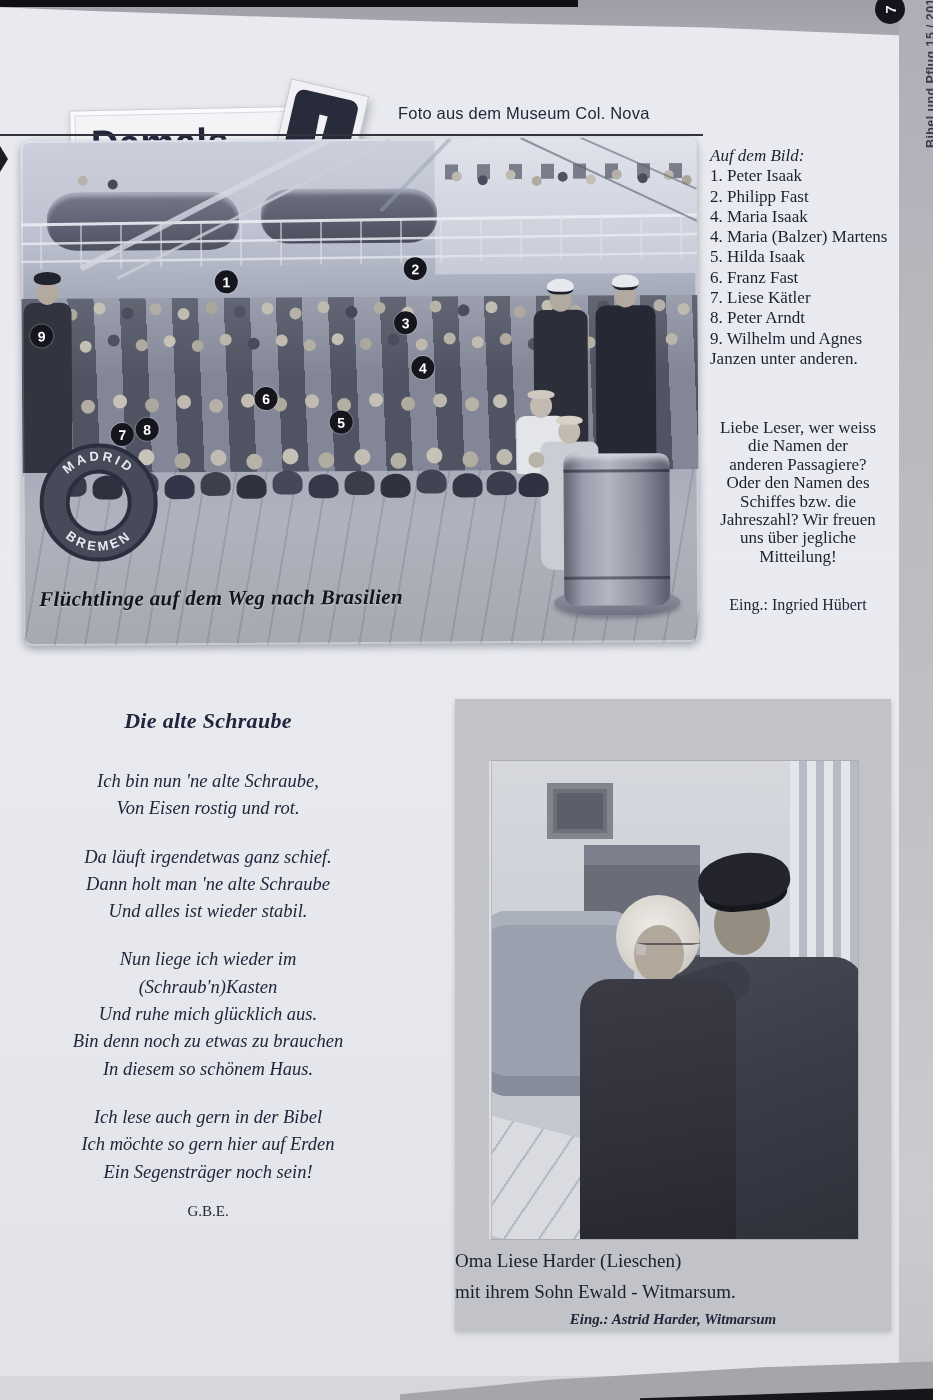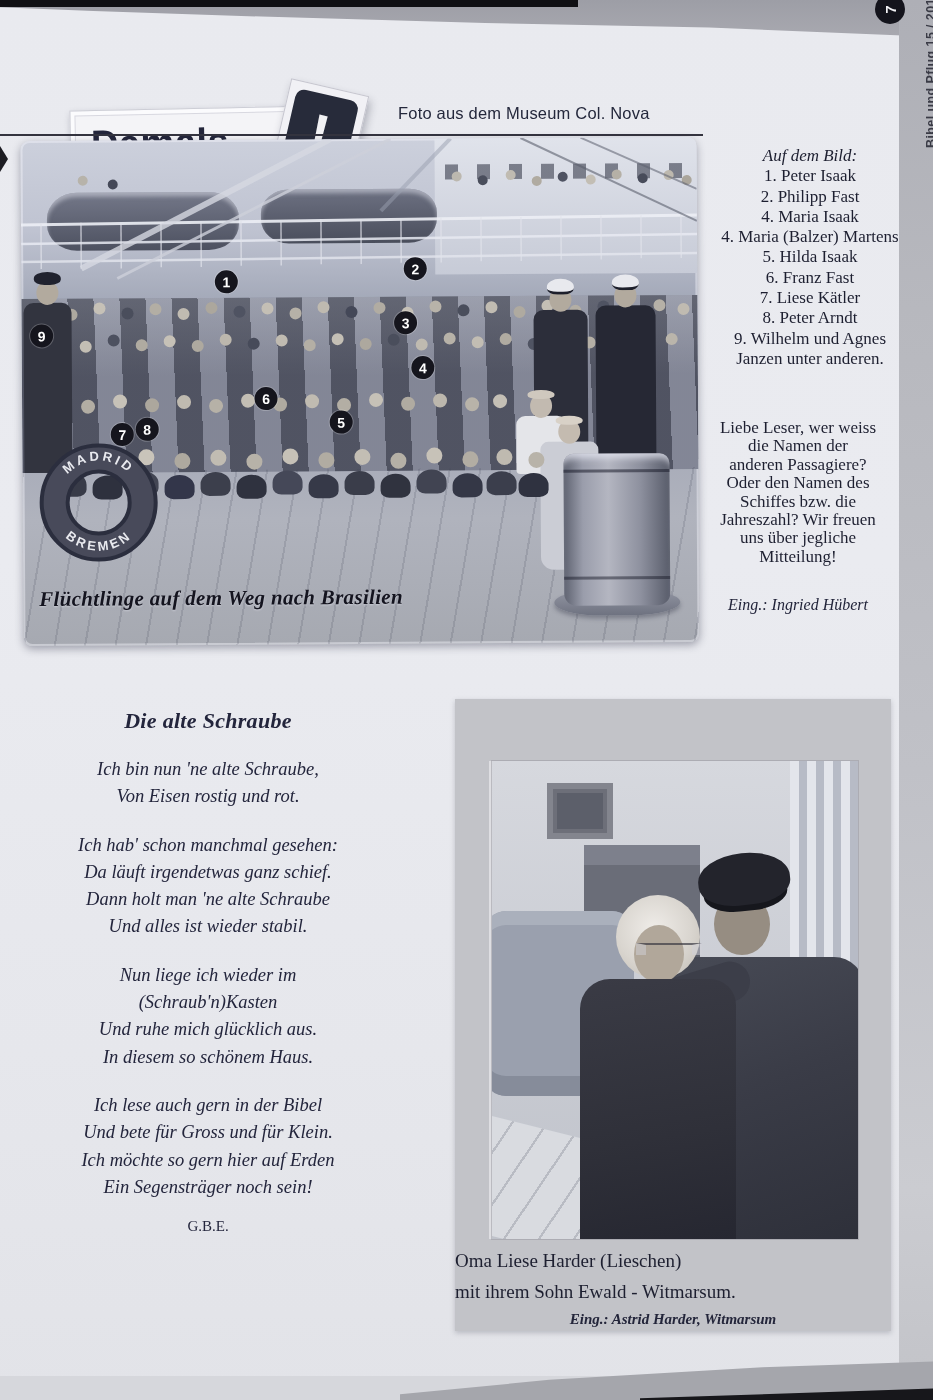--- a/index.html
+++ b/index.html
@@ -111,29 +111,29 @@
   .ph-barrel::after  { content:""; position:absolute; left:0; right:0; bottom:26px; height:3px; background:rgba(28,30,44,.5); }
   .ph-barrel-base { position:absolute; left:531px; top:452px; width:126px; height:26px; border-radius:50%/65%;
                background:linear-gradient(180deg,#9396a3,#6e7280); box-shadow:0 3px 4px rgba(40,42,60,.35); }
   .life-ring { position:absolute; left:14px; top:300px; }
   .ph-caption { position:absolute; left:16px; top:446px; font:700 italic 21px "Liberation Serif",serif; color:#14141f;
                letter-spacing:.3px; text-shadow:0 1px 2px rgba(235,237,245,.5); }
   .marker { position:absolute; width:23px; height:23px; border-radius:50%; background:#15151d; color:#fff;
                font:700 14px "Liberation Sans",sans-serif; display:flex; align-items:center; justify-content:center;
                transform:translate(-50%,-50%); box-shadow:0 0 0 1px rgba(255,255,255,.22); }
   
-  .names-block { position:absolute; left:710px; top:146px; width:200px; font-size:17px; line-height:20.3px; color:#1d1f30;text-align:center; }
+  .names-block { position:absolute; left:710px; top:146px; width:200px; font-size:17px; line-height:20.3px; color:#1d1f30; }
   .names-heading { font-style:italic; }
   .appeal-block { position:absolute; left:692px; top:419px; width:212px; text-align:center; font-size:17px;
                line-height:18.4px; color:#1d1f30; }
-  .appeal-credit { position:absolute; left:692px; top:596px; width:212px; text-align:center; font-style:italic;
+  .appeal-credit { position:absolute; left:692px; top:596px; width:212px; text-align:center; 
                font-size:16px; color:#22243a; }
   
   .poem { position:absolute; left:8px; top:708px; width:400px; text-align:center; color:#23253c; }
-  .poem-title { font:700 italic 22px "Liberation Serif",serif; margin-bottom:22px; letter-spacing:.3px; }
+  .poem-title { font:700 italic 22px "Liberation Serif",serif; margin-bottom:34px; letter-spacing:.3px; }
   .stanza { font:italic 18.5px "Liberation Serif",serif; line-height:27.3px; margin-bottom:21px; }
   .poem-sig { font-size:15px; margin-top:-4px; }
   
   .foto-box { position:absolute; left:455px; top:699px; width:436px; height:632px; background:#c2c3c8;
                box-shadow:0 2px 5px rgba(60,62,80,.25); }
   .foto-box-title { text-align:center; padding-top:14px; font:600 italic 25px "DejaVu Serif",serif; color:#23253c;
                letter-spacing:2px; word-spacing:6px; }
   .foto-frame { position:absolute; left:37px; top:62px; width:366px; height:478px; overflow:hidden;
                background:linear-gradient(180deg,#d6d8de,#bfc2ca); box-shadow:0 0 0 1px rgba(150,150,158,.5), -3px 0 0 rgba(240,240,244,.6); }
   .bp-frame { position:absolute; left:55px; top:22px; width:66px; height:56px; background:#5c5f6a;
@@ -291,34 +291,33 @@
     </div>
   <div class="appeal-credit">Eing.: Ingried Hübert</div>
 
   <div class="poem">
     <div class="poem-title">Die alte Schraube</div>
     <div class="stanza">
         <div>Ich bin nun 'ne alte Schraube,</div>
         <div>Von Eisen rostig und rot.</div>
       </div>
     <div class="stanza">
-        <div>Ich hab' schon manchmal gesehen:</div>
         <div>Da läuft irgendetwas ganz schief.</div>
         <div>Dann holt man 'ne alte Schraube</div>
         <div>Und alles ist wieder stabil.</div>
       </div>
     <div class="stanza">
         <div>Nun liege ich wieder im</div>
         <div>(Schraub'n)Kasten</div>
         <div>Und ruhe mich glücklich aus.</div>
+        <div>Bin denn noch zu etwas zu brauchen</div>
         <div>In diesem so schönem Haus.</div>
       </div>
     <div class="stanza">
         <div>Ich lese auch gern in der Bibel</div>
-        <div>Und bete für Gross und für Klein.</div>
         <div>Ich möchte so gern hier auf Erden</div>
         <div>Ein Segensträger noch sein!</div>
       </div>
     <div class="poem-sig">G.B.E.</div>
   </div>
 
   <div class="foto-box">
     <div class="foto-frame">
       <div class="bp-frame"></div>
       <div class="bp-curtain"></div>

